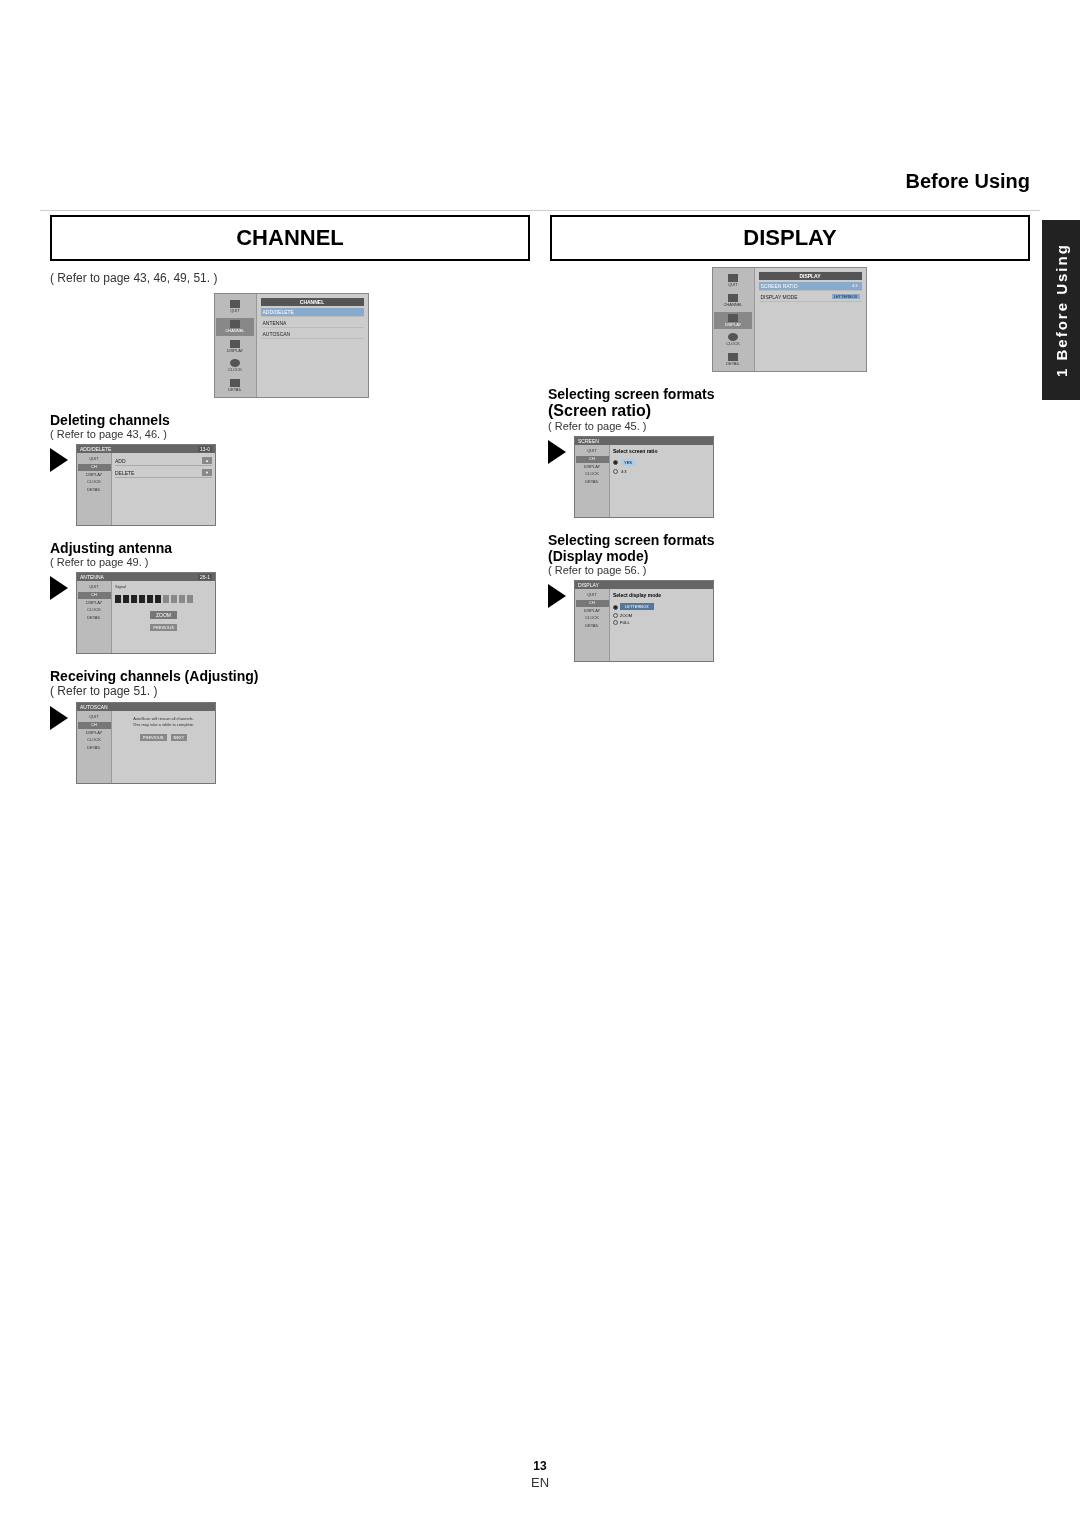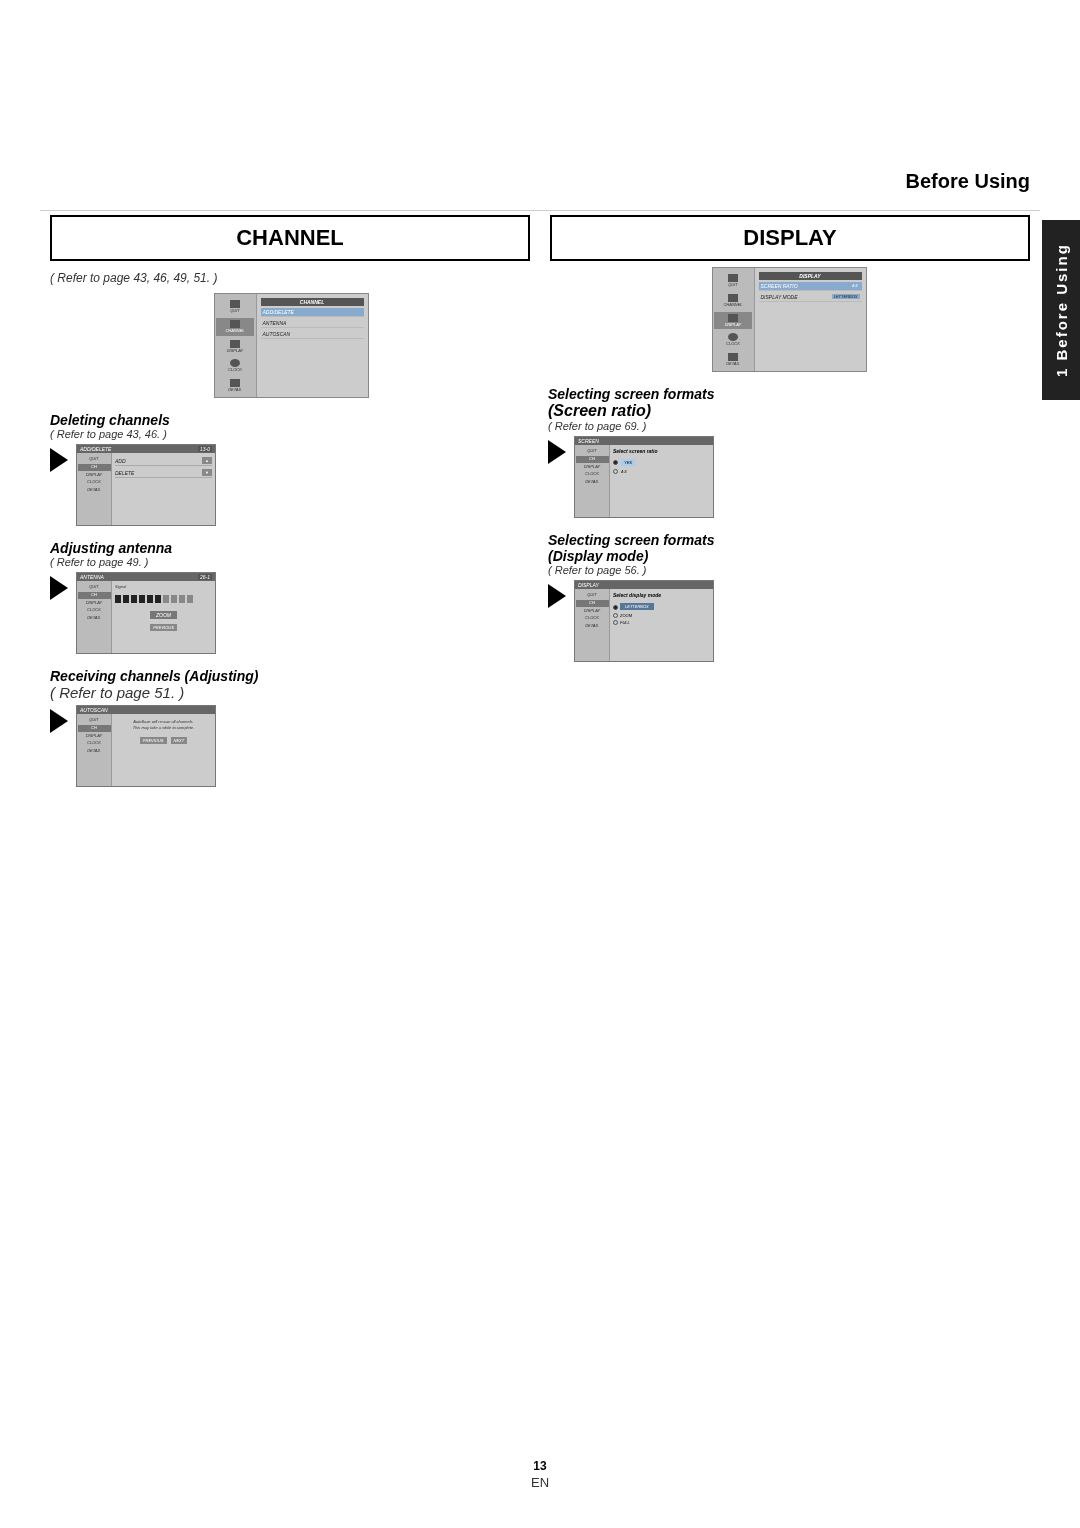--- a/index.html
+++ b/index.html
@@ -77,21 +77,20 @@
     
     .refer-text {
       font-size: 12px;
       color: #333;
       margin: 4px 0 8px 0;
     }
 
     .two-col-layout {
       display: flex;
       gap: 16px;
-      font-style: italic;
     }
 
     .left-col, .right-col {
       flex: 1;
     }
 
     
     .menu-screen {
       border: 1px solid #888;
       background: #ddd;
@@ -479,21 +478,21 @@
                   <span class="sms-btn" style="font-size:4px;">PREVIOUS</span>
                 </div>
               </div>
             </div>
           </div>
         </div>
       </div>
 
       <div style="margin-top:8px;">
         <div style="font-size:14px; font-weight:bold;">Receiving channels (Adjusting)</div>
-        <div style="font-size:15px; color:#333; margin-bottom:4px;">( Refer to page 51. )</div>
+        <div style="font-size:12px; color:#333; margin-bottom:4px;">( Refer to page 51. )</div>
         <div class="subsection-with-arrow">
           <div class="big-arrow"></div>
           <div class="small-menu-screen">
             <div class="sms-header">
               <span>AUTOSCAN</span>
             </div>
             <div class="sms-body">
               <div class="sms-sidebar">
                 <div class="sms-sidebar-item">QUIT</div>
                 <div class="sms-sidebar-item active">CH</div>
@@ -549,21 +548,21 @@
           <div class="menu-item-row">
             DISPLAY MODE
             <span style="float:right;background:#88aacc;padding:0 2px;font-size:4px;">LETTERBOX</span>
           </div>
         </div>
       </div>
 
       <div style="margin-top:14px;">
         <div style="font-size:14px; font-weight:bold;">Selecting screen formats</div>
         <div style="font-size:16px; font-weight:bold;">(Screen ratio)</div>
-        <div style="font-size:11px; color:#333; margin-bottom:4px;">( Refer to page 69. )</div>
+        <div style="font-size:11px; color:#333; margin-bottom:4px;">( Refer to page 45. )</div>
         <div class="subsection-with-arrow">
           <div class="big-arrow"></div>
           <div class="small-menu-screen">
             <div class="sms-header">
               <span>SCREEN</span>
             </div>
             <div class="sms-body">
               <div class="sms-sidebar">
                 <div class="sms-sidebar-item">QUIT</div>
                 <div class="sms-sidebar-item active">CH</div>

